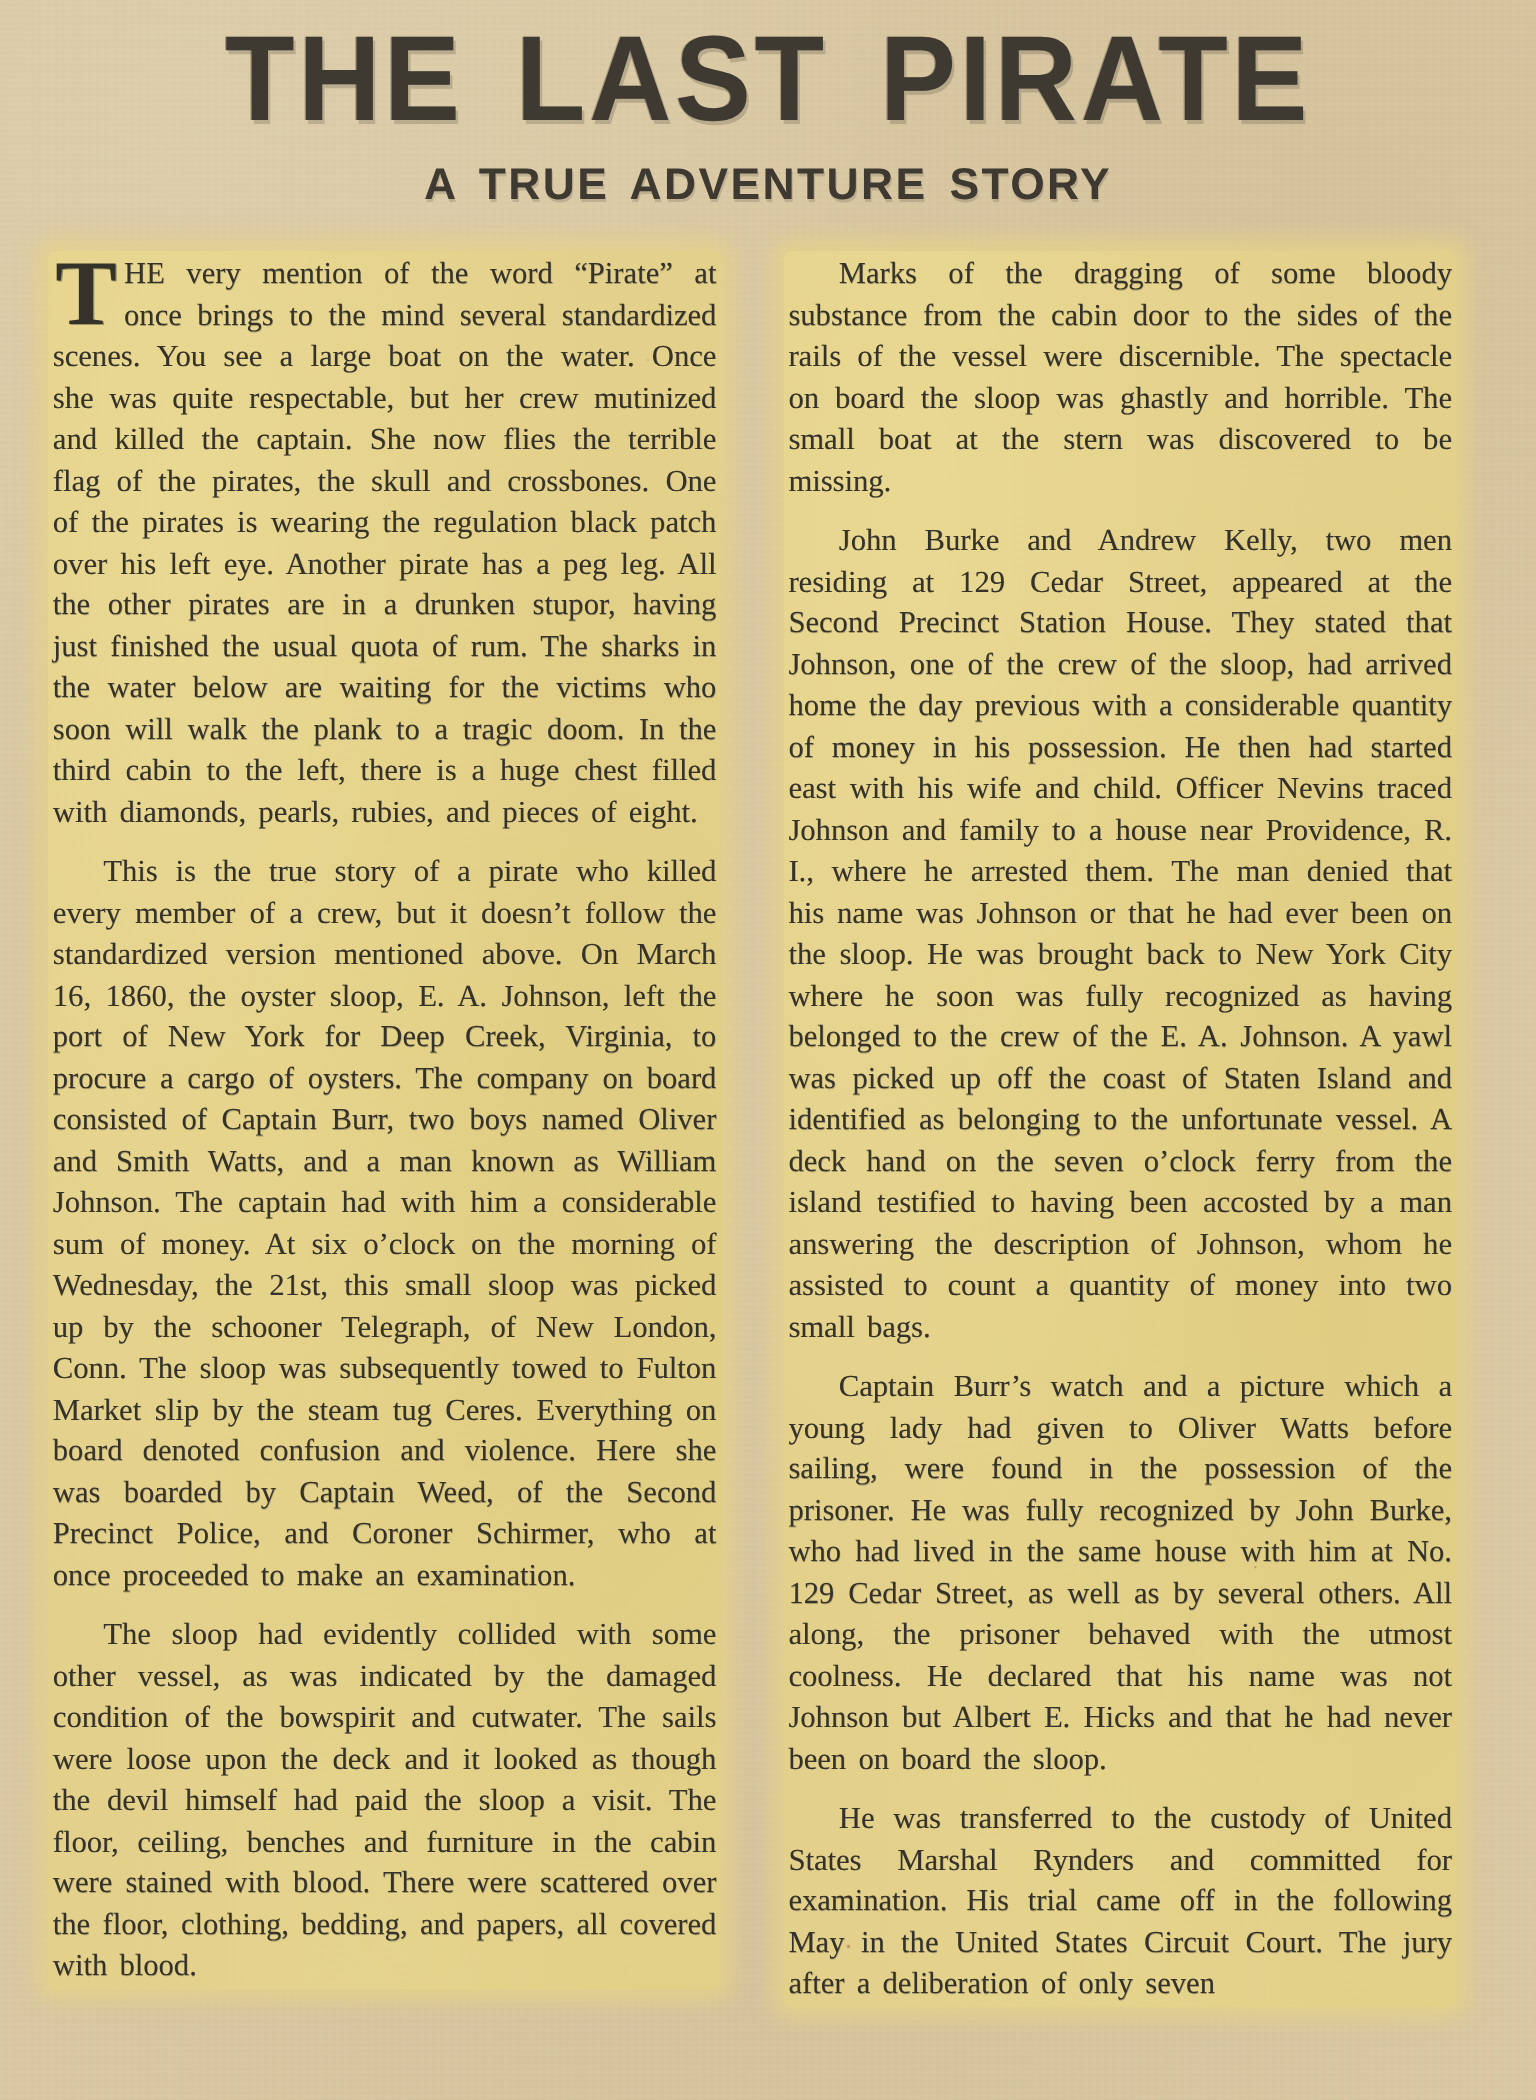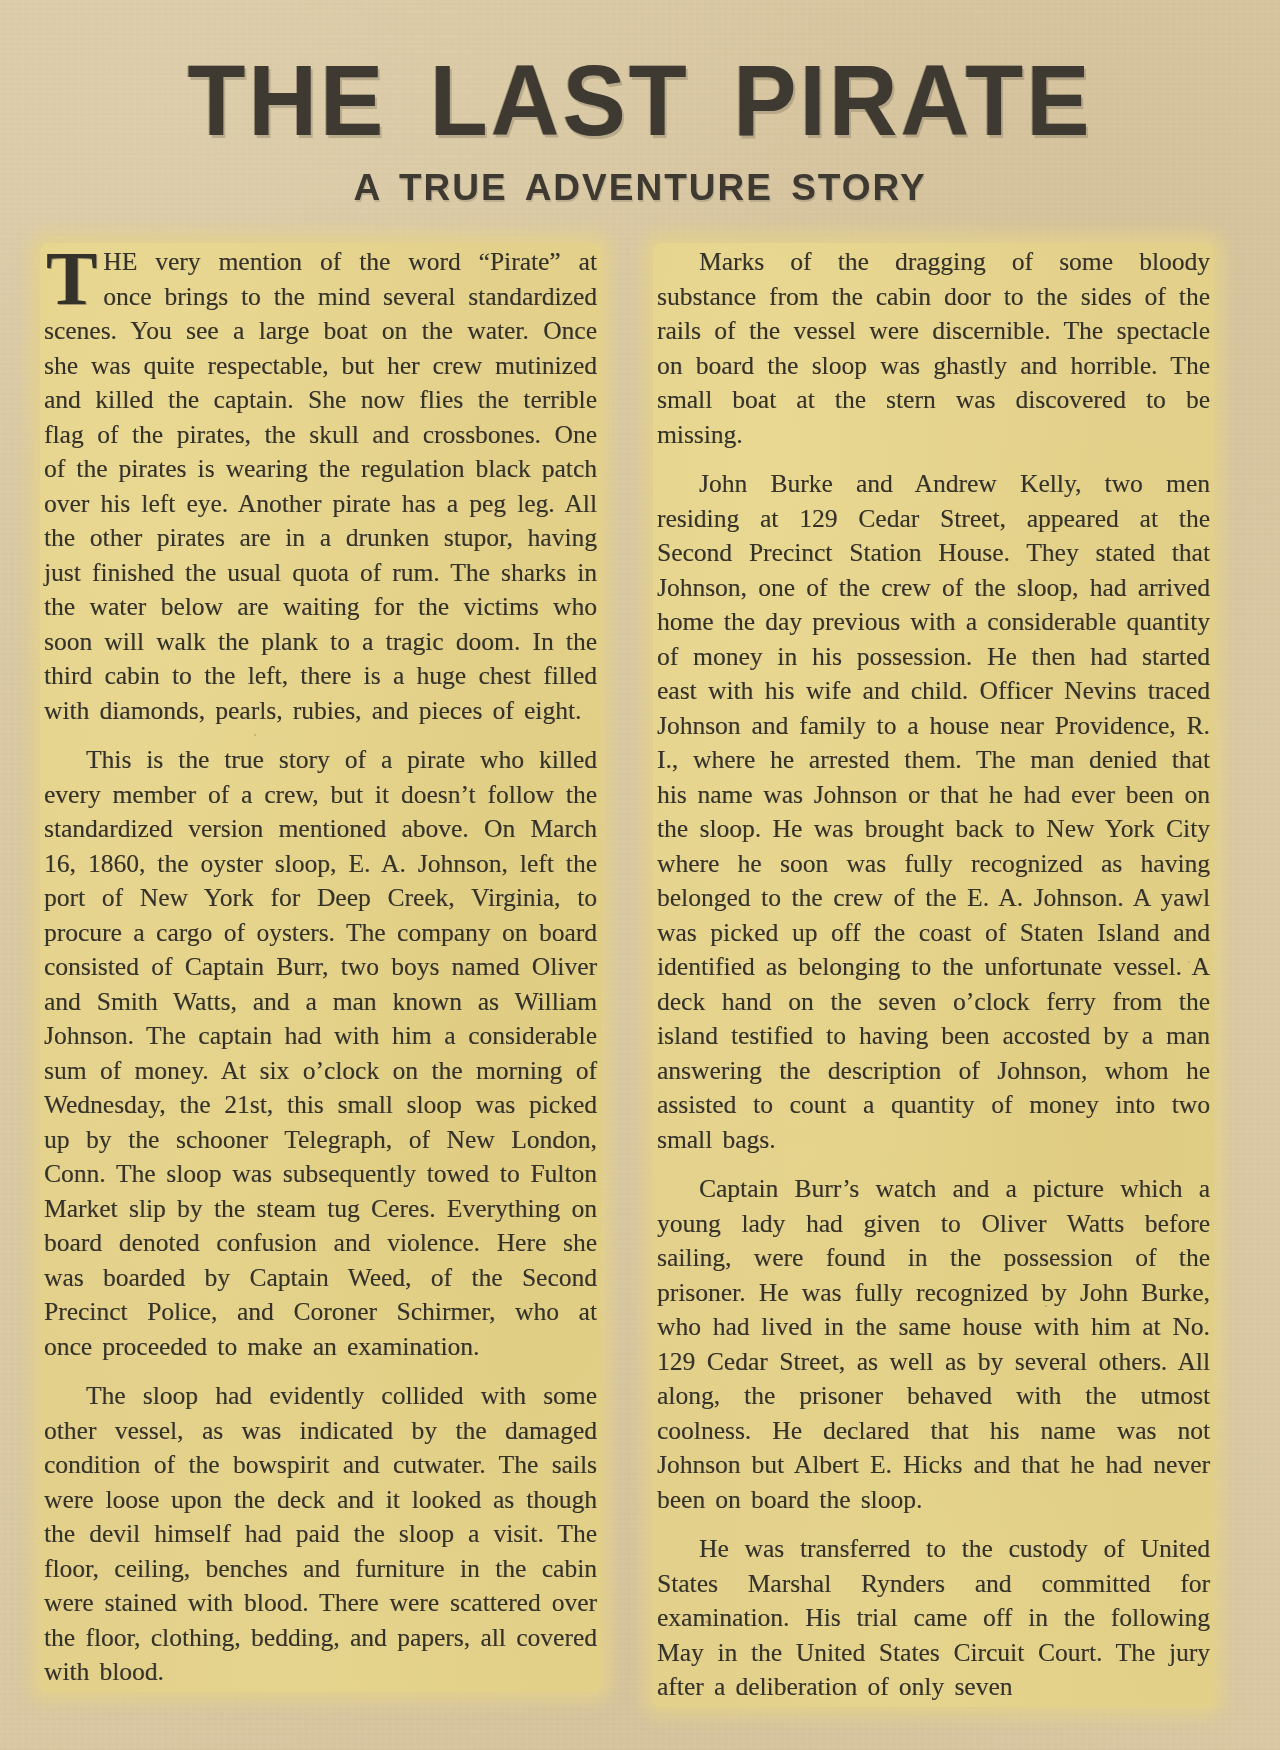--- a/index.html
+++ b/index.html
@@ -25,21 +25,21 @@
   .specks{
     position:absolute;inset:0;pointer-events:none;
     background-image:
       radial-gradient(circle 3px at 707px 1622px, rgba(140,60,40,0.55), transparent 70%),
       radial-gradient(circle 2px at 1046px 1306px, rgba(120,70,30,0.5), transparent 70%),
       radial-gradient(circle 2px at 255px 735px, rgba(110,70,30,0.45), transparent 70%),
       radial-gradient(circle 2px at 1189px 962px, rgba(120,80,35,0.4), transparent 70%),
       radial-gradient(circle 1.5px at 540px 300px, rgba(100,70,30,0.4), transparent 70%),
       radial-gradient(circle 2px at 905px 1460px, rgba(120,80,40,0.35), transparent 70%);
   }
-  .masthead{ text-align:center; padding-top:16px;margin-top:34px; }
+  .masthead{ text-align:center; padding-top:16px; }
   .title{
     font-family:"Liberation Sans", sans-serif;
     font-weight:900;
     font-size:95px;
     letter-spacing:3px;
     word-spacing:14px;
     color:var(--title-ink);
     transform:scaleY(1.06);
     transform-origin:top center;
     text-shadow:2px 3px 0 rgba(62,58,49,0.22), -1px 0 0 rgba(62,58,49,0.35);

